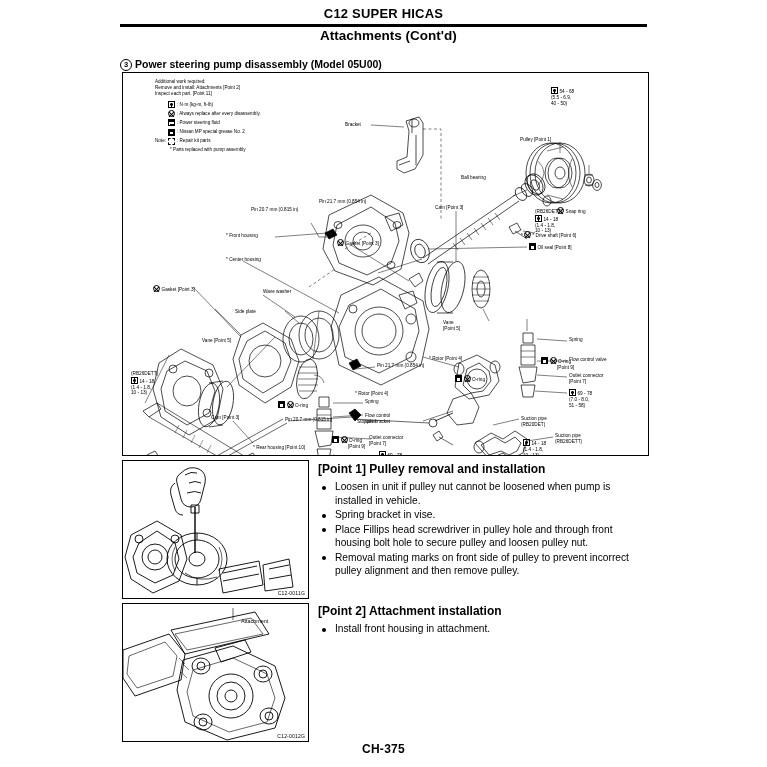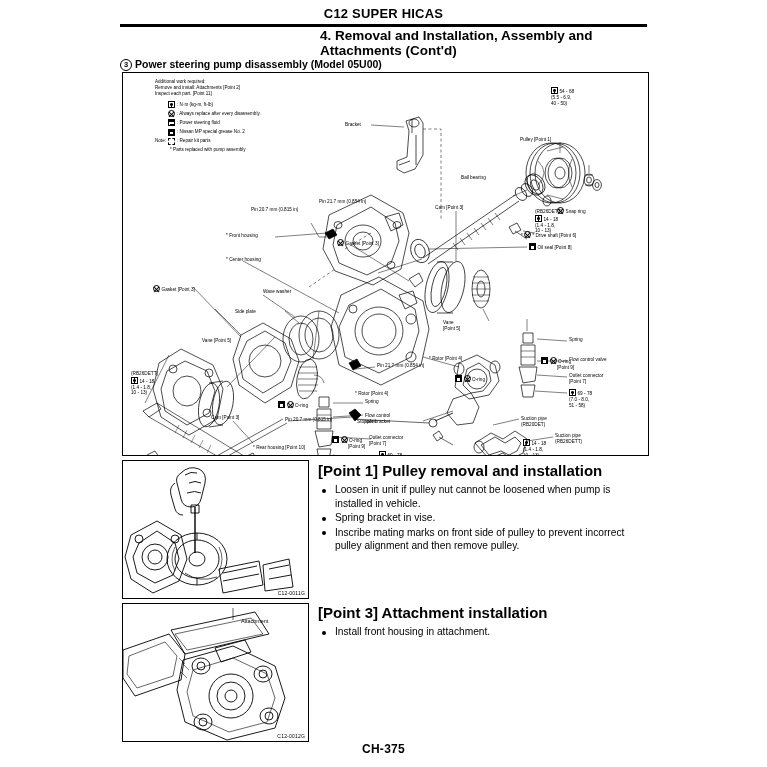--- a/index.html
+++ b/index.html
@@ -82,21 +82,21 @@
   .fig#fig1{left:122px;top:460px;width:185px;height:137px;}
   .fig#fig2{left:122px;top:603px;width:185px;height:137px;}
   .fig .cap{
     position:absolute;right:3px;bottom:2px;font-size:5px;letter-spacing:.2px;
   }
   .fig .inner-lbl{position:absolute;font-size:5.4px;white-space:nowrap;}
 
   .ptblock{position:absolute;}
   #pt1{left:318px;top:462px;width:332px;}
   #pt2{left:318px;top:604px;width:332px;}
-  .pt-title{font-size:15px;font-weight:bold;margin-bottom:4px;}
+  .pt-title{font-size:12px;font-weight:bold;margin-bottom:4px;}
   .pt-list{list-style:none;margin:0;padding:0;}
   .pt-list li{
     position:relative;padding-left:17px;font-size:10.2px;line-height:13.5px;
     margin-bottom:1px;
   }
   .pt-list li::before{
     content:"";position:absolute;left:4px;top:5.5px;width:4px;height:4px;
     background:#000;border-radius:50%;
   }
 
@@ -106,21 +106,20 @@
   }
 </style>
 </head>
 <body>
 
 <div class="page">
 
   <div class="hdr-title">C12 SUPER HICAS</div>
   <div class="hdr-rule"></div>
   <div class="hdr-sub">
-    <div>4. Removal and Installation, Assembly and</div>
     <div>Attachments (Cont'd)</div>
   </div>
   <div class="sec-title">
     <span class="circnum">3</span><span>Power steering pump disassembly (Model 05U00)</span>
   </div>
 
   <div class="diagram">
 
     <svg width="525" height="382" viewBox="0 0 525 382">
       <g fill="none" stroke="#000" stroke-width="0.7">
@@ -516,26 +515,27 @@
     </svg>
     <div class="inner-lbl" style="left:118px;top:14px;">Attachment</div>
     <div class="cap">C12-0012G</div>
   </div>
 
   <div class="ptblock" id="pt1">
     <div class="pt-title">[Point 1]  Pulley removal and installation</div>
     <ul class="pt-list">
       <li>Loosen in unit if pulley nut cannot be loosened when pump is installed in vehicle.</li>
       <li>Spring bracket in vise.</li>
-      <li>Inscribe mating marks on front side of pulley to prevent incorrect pulley alignment and then remove pulley.</li>
+      <li>Place Fillips head screwdriver in pulley hole and through front housing bolt hole to secure pulley and loosen pulley nut.</li>
+      <li>Removal mating marks on front side of pulley to prevent incorrect pulley alignment and then remove pulley.</li>
     </ul>
   </div>
 
   <div class="ptblock" id="pt2">
-    <div class="pt-title">[Point 3]  Attachment installation</div>
+    <div class="pt-title">[Point 2]  Attachment installation</div>
     <ul class="pt-list">
       <li>Install front housing in attachment.</li>
     </ul>
   </div>
 
   <div class="pagenum">CH-375</div>
 
 </div>
 
 </body></html>

